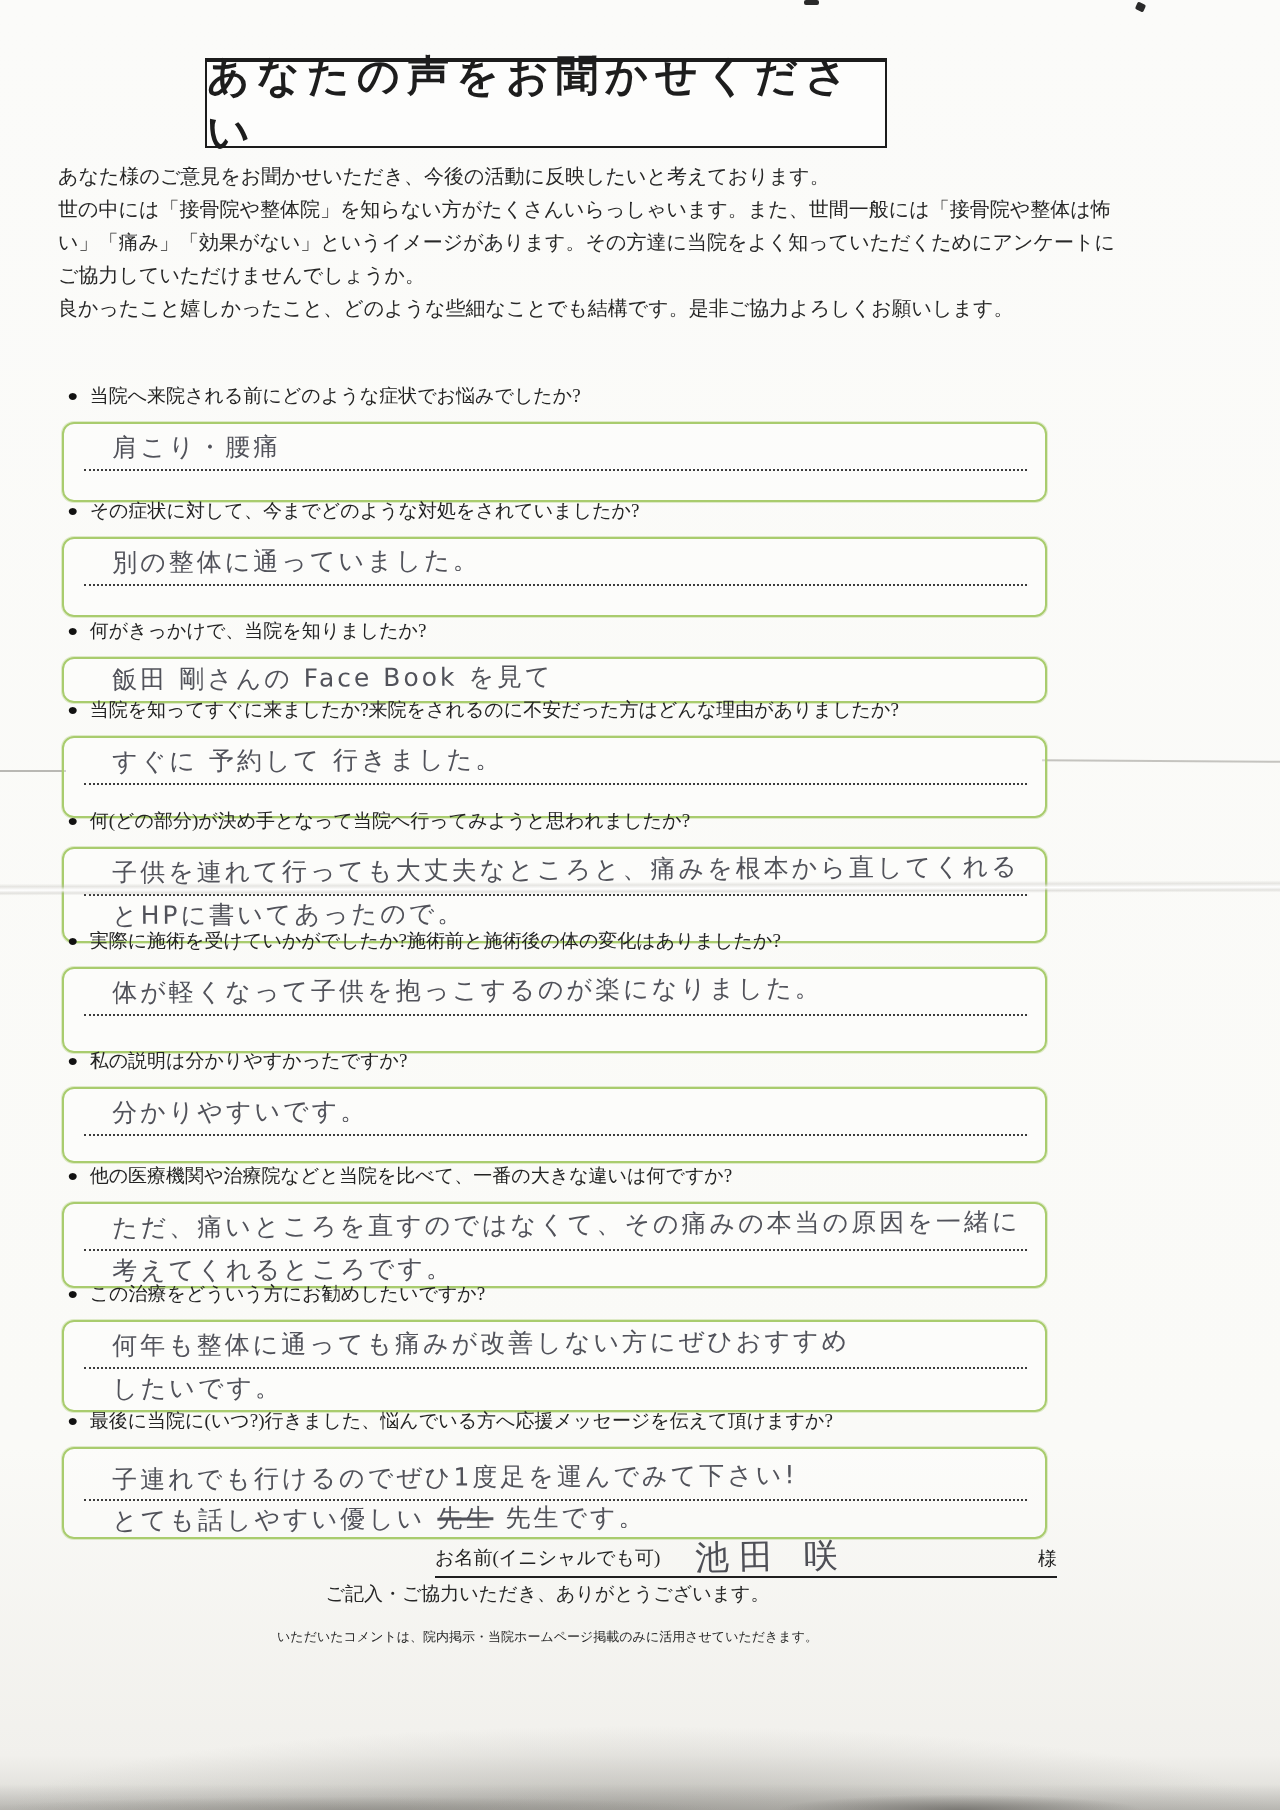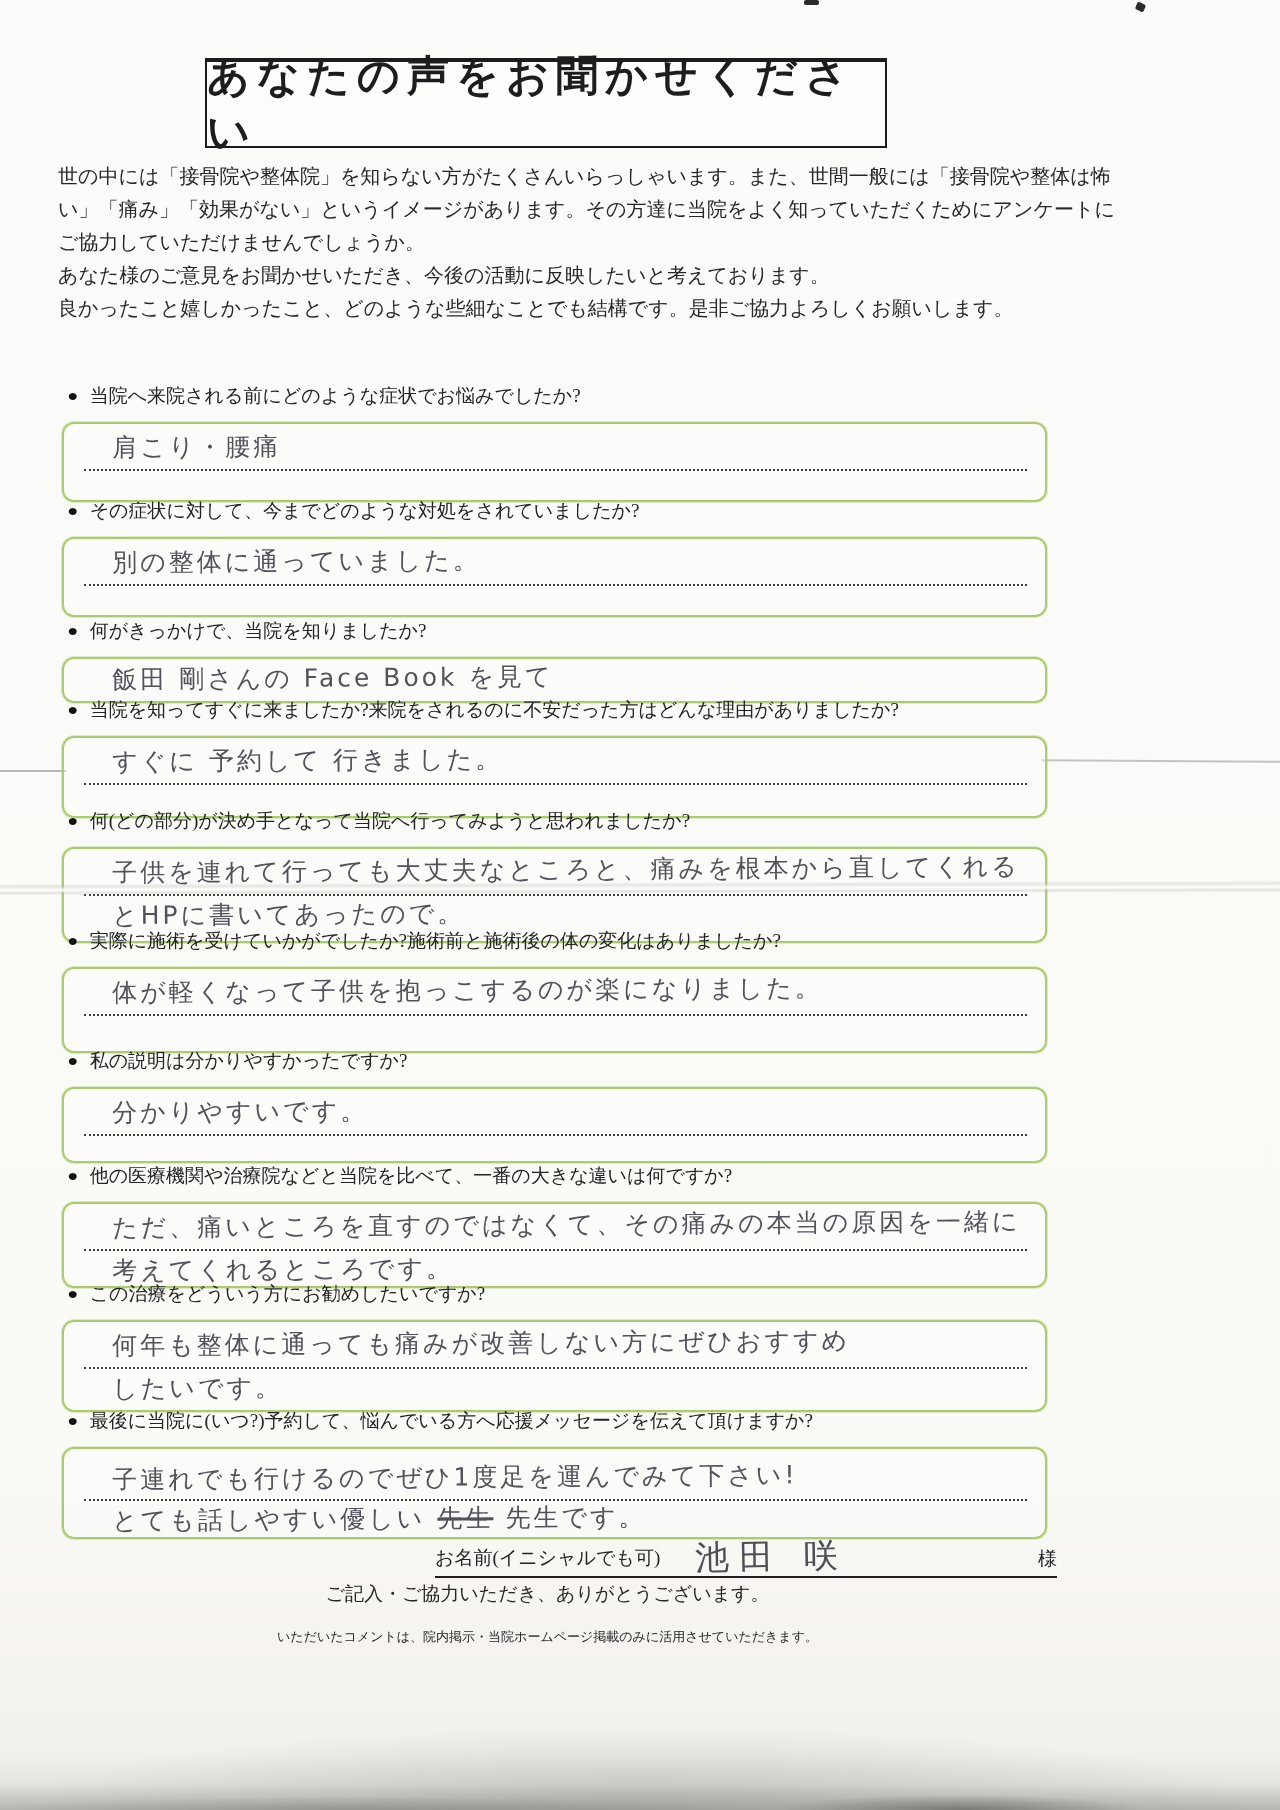--- a/index.html
+++ b/index.html
@@ -99,22 +99,22 @@
   <div class="speck speck-a"></div>
   <div class="speck speck-b"></div>
   <div class="crease-left"></div>
   <div class="crease-right"></div>
 
   <div class="title-box">
     <h1>あなたの声をお聞かせください</h1>
   </div>
 
   <div class="intro">
+    <p>あなた様のご意見をお聞かせいただき、今後の活動に反映したいと考えております。</p>
     <p>世の中には「接骨院や整体院」を知らない方がたくさんいらっしゃいます。また、世間一般には「接骨院や整体は怖い」「痛み」「効果がない」というイメージがあります。その方達に当院をよく知っていただくためにアンケートにご協力していただけませんでしょうか。</p>
-    <p>あなた様のご意見をお聞かせいただき、今後の活動に反映したいと考えております。</p>
     <p>良かったこと嬉しかったこと、どのような些細なことでも結構です。是非ご協力よろしくお願いします。</p>
   </div>
 
   <div class="qa" style="top:383px">
     <div class="q-row">
       <span class="bullet">●</span>
       <span>当院へ来院される前にどのような症状でお悩みでしたか?</span>
     </div>
     <div class="a-box" style="height:80px">
       <div class="hw">肩こり・腰痛</div>
@@ -208,21 +208,21 @@
     <div class="a-box" style="height:92px">
       <div class="hw">何年も整体に通っても痛みが改善しない方にぜひおすすめ</div>
       <div class="dotline"></div>
       <div class="hw hw-2">したいです。</div>
     </div>
   </div>
 
   <div class="qa" style="top:1408px">
     <div class="q-row">
       <span class="bullet">●</span>
-      <span>最後に当院に(いつ?)予約して、悩んでいる方へ応援メッセージを伝えて頂けますか?</span>
+      <span>最後に当院に(いつ?)行きました、悩んでいる方へ応援メッセージを伝えて頂けますか?</span>
     </div>
     <div class="a-box" style="height:92px;padding-top:14px">
       <div class="hw" style="line-height:34px">子連れでも行けるのでぜひ1度足を運んでみて下さい!</div>
       <div class="dotline"></div>
       <div class="hw hw-2">
         <span>とても話しやすい優しい</span><span class="struck">先生</span><span>先生です。</span>
       </div>
     </div>
   </div>
 

